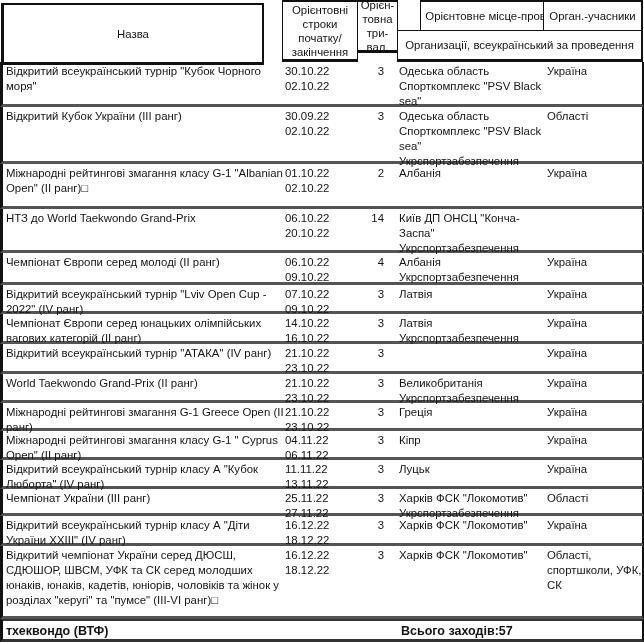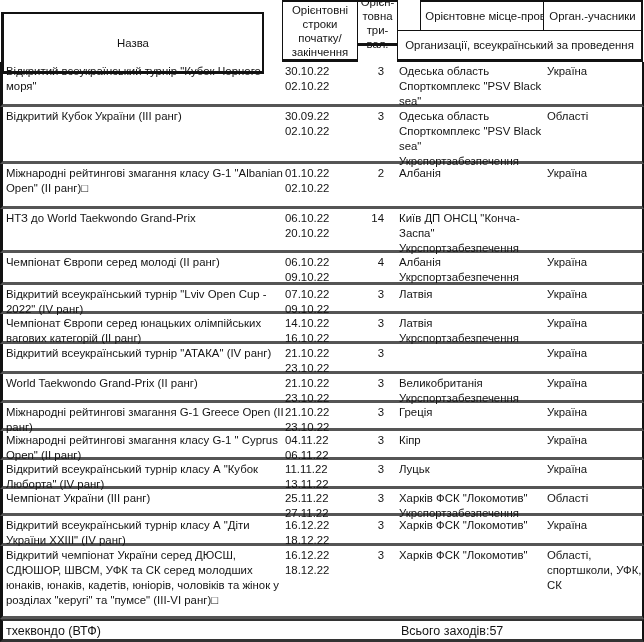--- a/index.html
+++ b/index.html
@@ -3,38 +3,38 @@
 <meta charset="utf-8">
 <style>
   html, body { margin: 0; padding: 0; background: #ffffff; }
   body { width: 644px; height: 642px; overflow: hidden; position: relative;
          font-family: "Liberation Sans", "DejaVu Sans", sans-serif; color: #141414; }
   .sheet { position: absolute; left: 0; top: 0; width: 644px; height: 642px; }
   .hdr { position: absolute; left: 0; top: 0; width: 644px; height: 62px; }
   .hcell { position: absolute; box-sizing: border-box; border: 1.5px solid #111;
            display: flex; align-items: center; justify-content: center; text-align: center;
            font-size: 11.4px; line-height: 14px; background: #fff; }
-  .h-name { left: 1px; top: 12px; width: 263px; height: 62px; border-width: 2px 2px 3px 3px; }
+  .h-name { left: 1px; top: 3px; width: 263px; height: 62px; border-width: 2px 2px 3px 3px; }
   .h-dates { left: 282px; top: 0; width: 76px; height: 62px; border-width: 2px 1.5px 3px 1.5px; }
-  .h-dur { left: 357px; top: 0; width: 41px; height: 46px; border-width: 2px 1.5px 3px 1.5px; }
+  .h-dur { left: 357px; top: 0; width: 41px; height: 53px; border-width: 2px 1.5px 3px 1.5px; }
   .h-place { left: 420px; top: 0; width: 147px; height: 31px; border-width: 2px 1.5px 1.5px 1.5px; }
   .h-part { left: 543px; top: 0; width: 100px; height: 31px; border-width: 2px 2px 1.5px 1.5px; }
   .h-org { left: 397px; top: 30px; width: 246px; height: 32px; border-width: 1.5px 2px 3px 1.5px; }
   .rows { position: absolute; left: 0; top: 62px; width: 644px; }
   .row { position: absolute; left: 0; width: 644px; box-sizing: border-box;
          border-bottom: 3px solid #555; border-left: 3px solid #111; border-right: 2px solid #111; }
   .cell { position: absolute; top: 2px; font-size: 11.4px; line-height: 15px; white-space: pre-line; }
   .c-name { left: 3px; width: 278px; }
   .c-dates { left: 27px; width: 72px; margin-left: 252px; }
   .c-dur { left: 352px; width: 29px; text-align: right; }
   .c-place { left: 390px; width: 150px; }
   .c-part { left: 544px; width: 98px; }
   .footer { position: absolute; left: 0; top: 619px; width: 644px; height: 23px; box-sizing: border-box;
             border-top: 2px solid #333; border-bottom: 3px solid #333; border-left: 3px solid #111; border-right: 2px solid #111;
-            font-weight: normal; font-size: 12.5px; }
+            font-weight: bold; font-size: 12.5px; }
   .footer .f-left { position: absolute; left: 3px; top: 3px; }
   .footer .f-right { position: absolute; left: 398px; top: 3px; }
 </style>
 </head>
 <body>
 
 <div class="sheet">
   <div class="hdr">
     <div class="hcell h-name">Назва</div>
     <div class="hcell h-dates">Орієнтовні строки початку/ закінчення</div>

